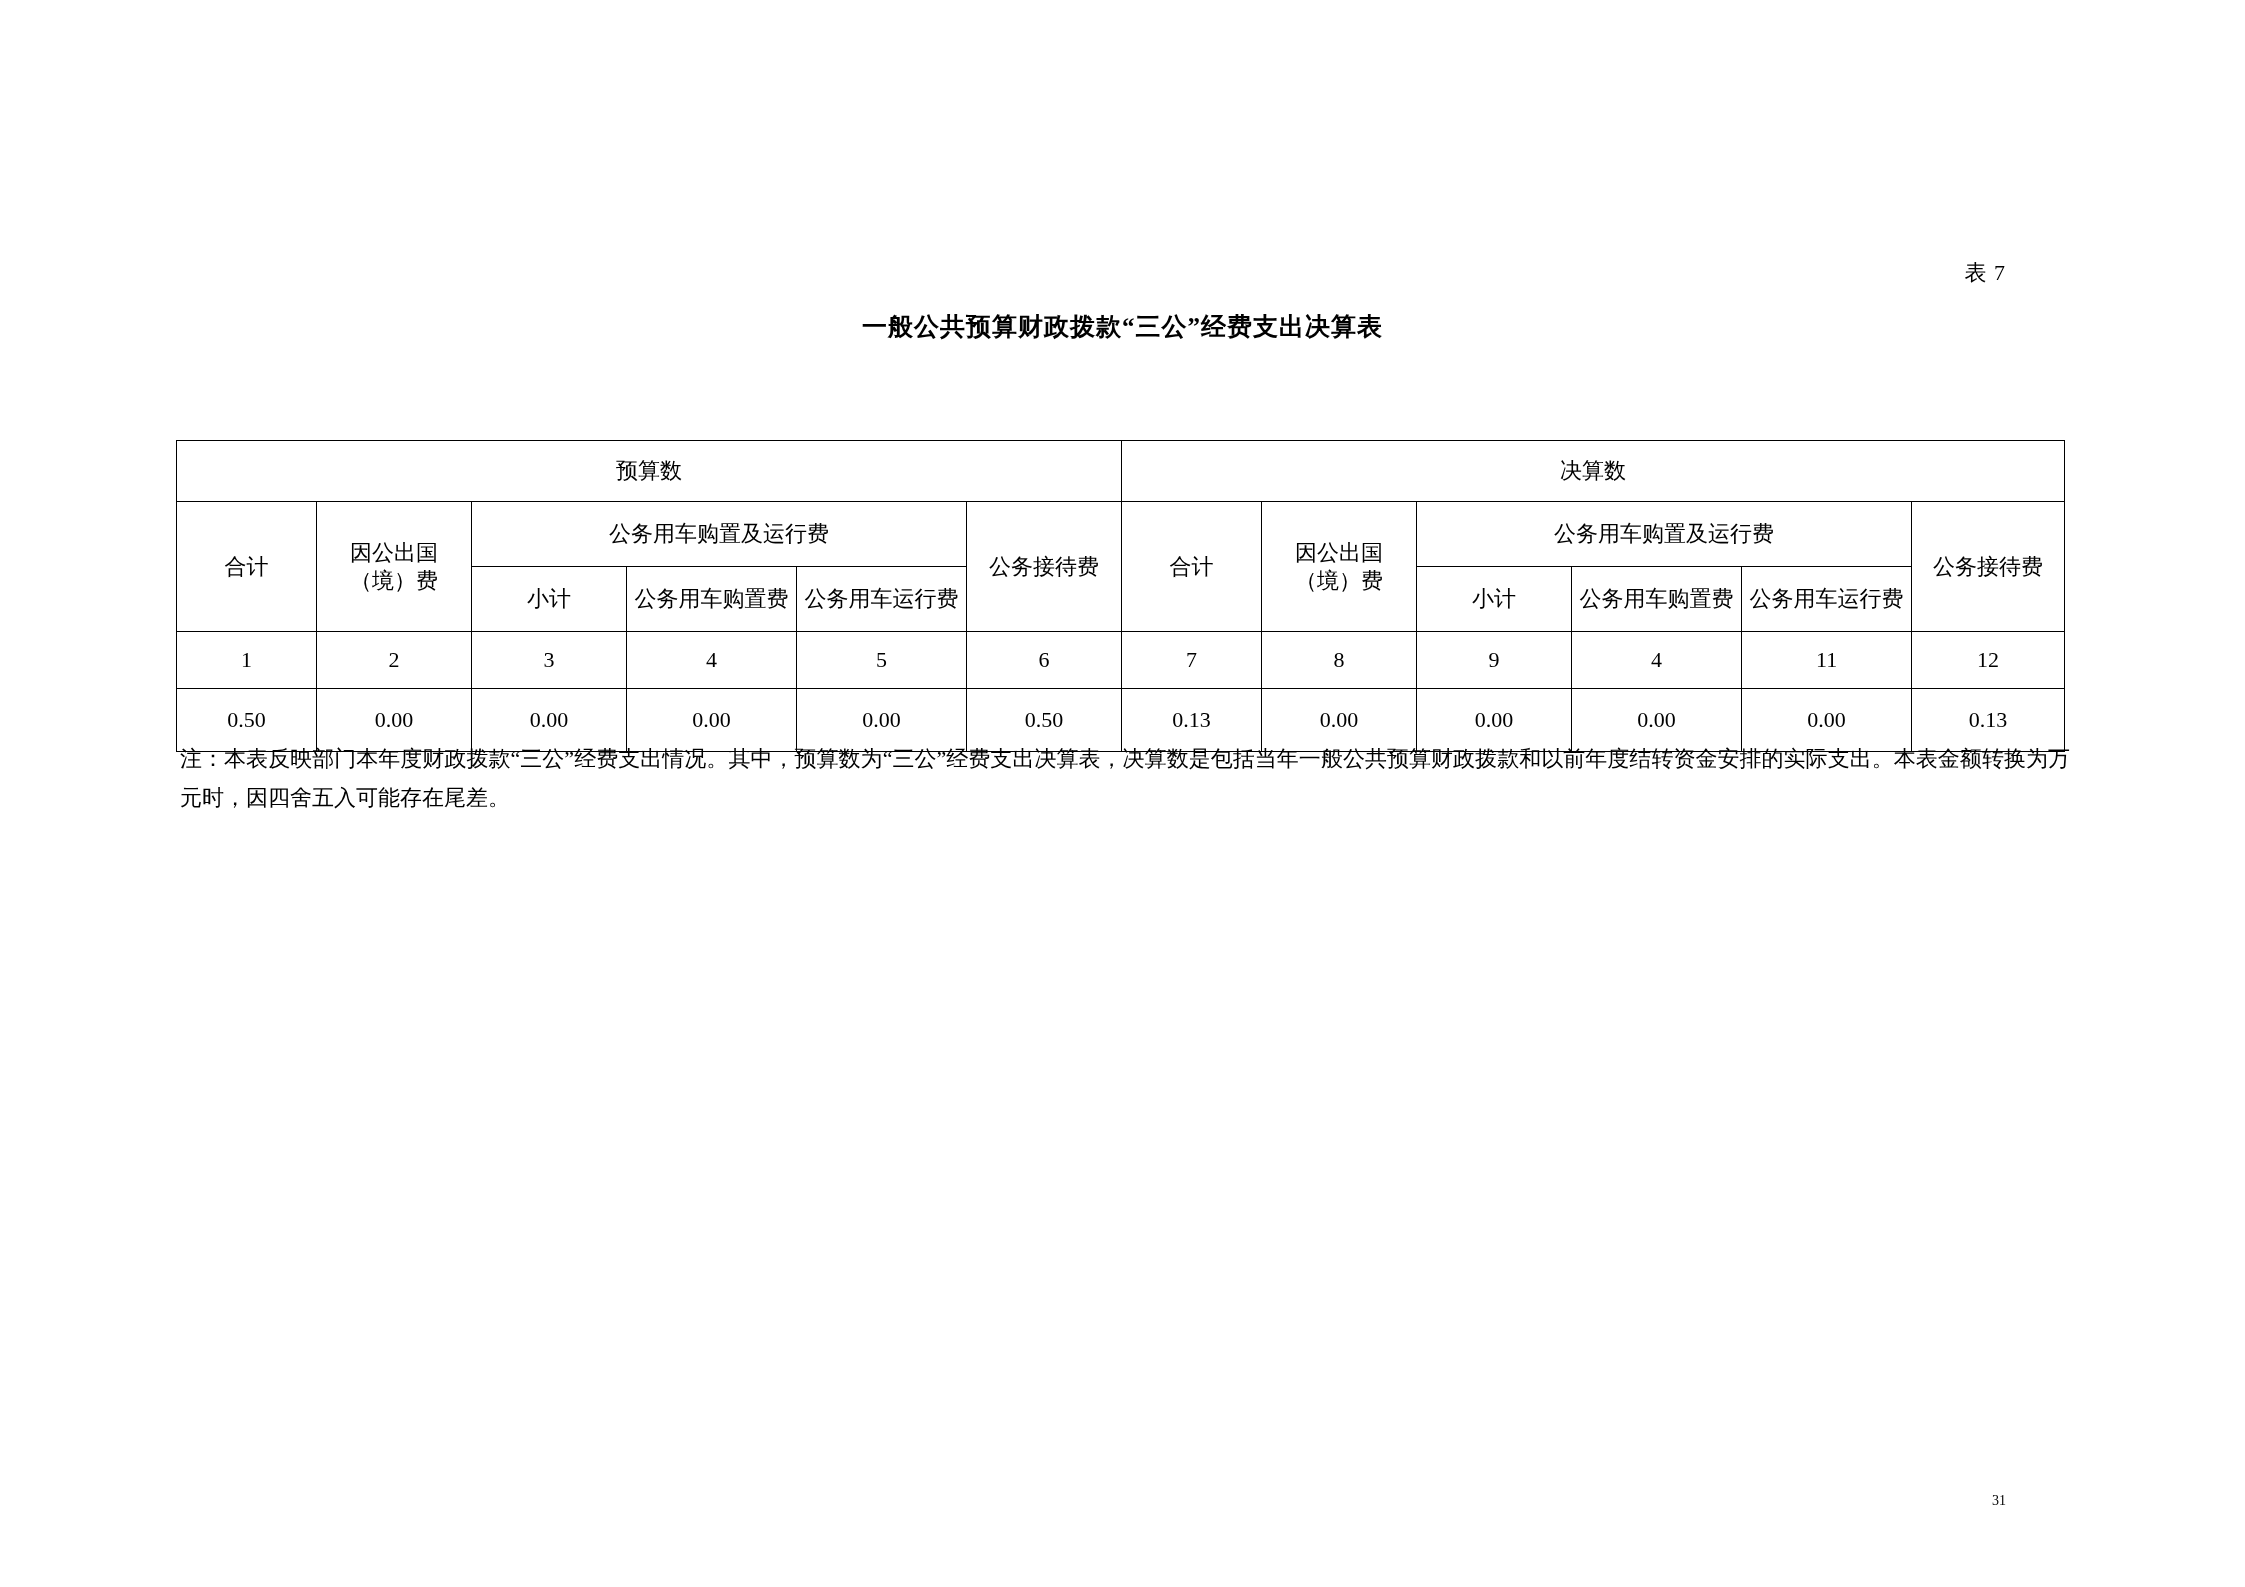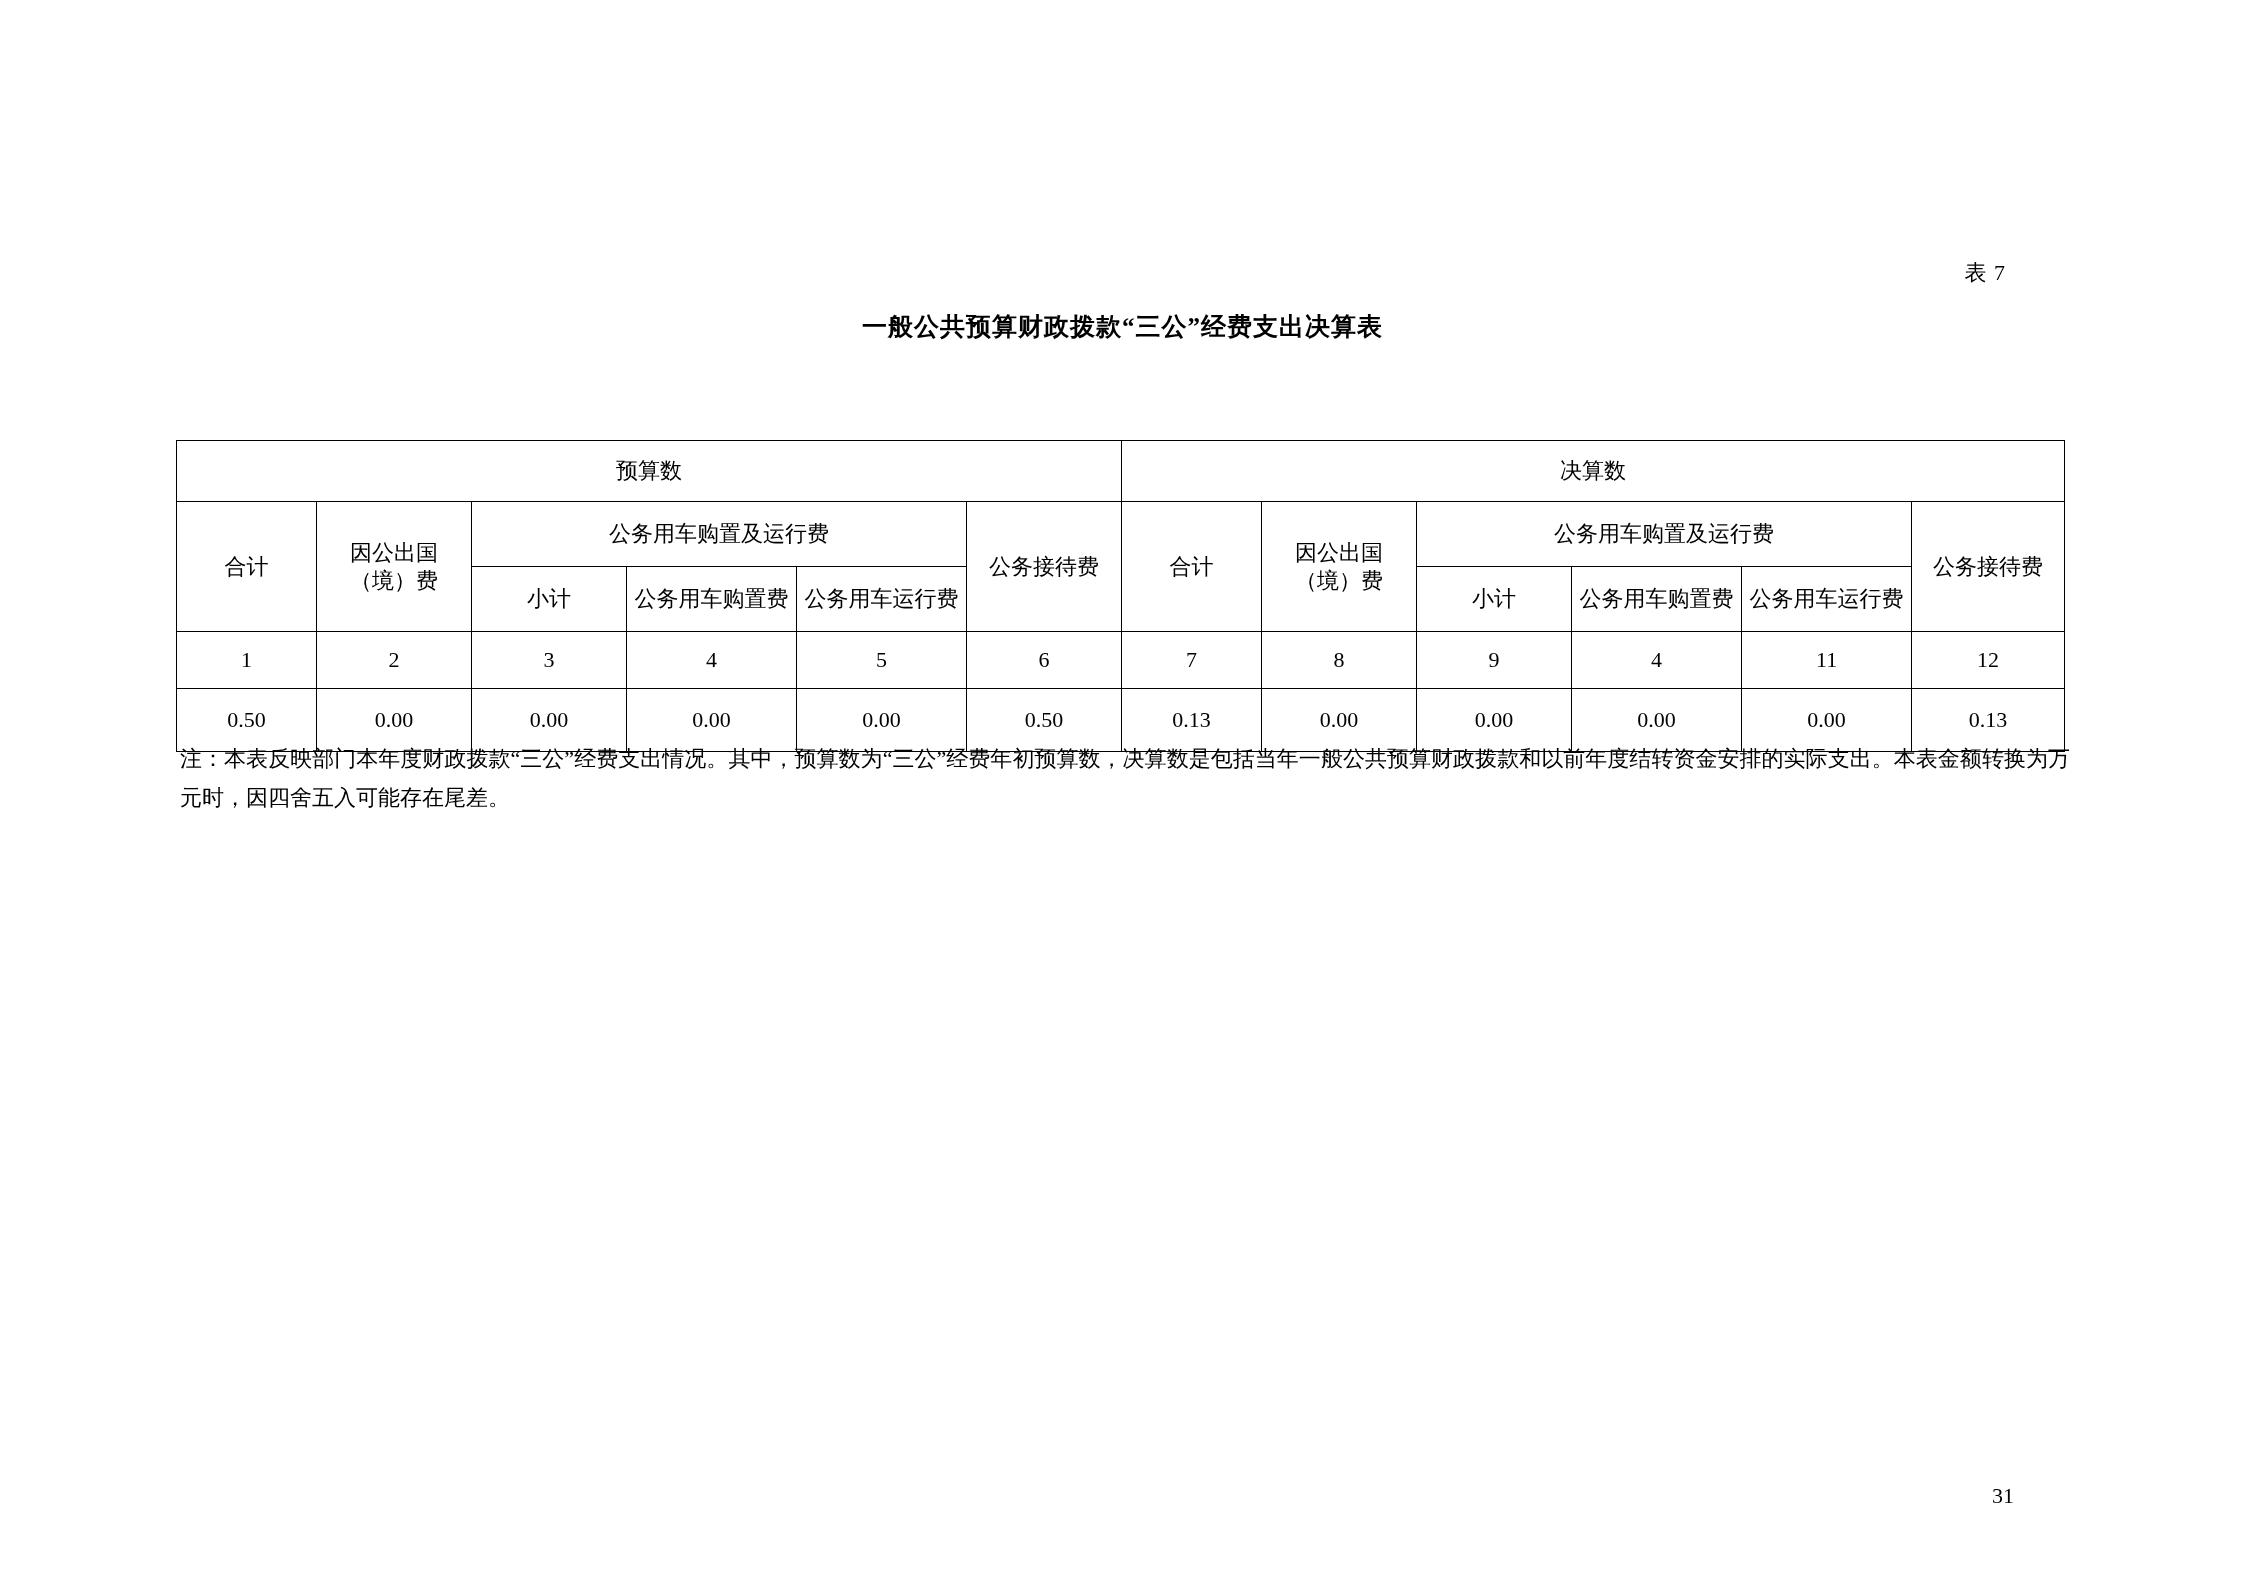--- a/index.html
+++ b/index.html
@@ -102,22 +102,22 @@
     line-height: 1.75;
     text-align: justify;
     text-indent: 0;
   }
   .note p {
     margin: 0;
   }
   .page-number {
     position: absolute;
     bottom: 78px;
-    right: 164px;
-    font-size: 22px;
+    right: 172px;
+    font-size: 14px;
   }
 </style>
 </head>
 <body>
 
 <div class="page">
 
   <div class="table-label">表 7</div>
 
   <div class="doc-title">一般公共预算财政拨款“三公”经费支出决算表</div>
@@ -186,18 +186,18 @@
         <td class="val-row">0.00</td>
         <td class="val-row">0.00</td>
         <td class="val-row">0.00</td>
         <td class="val-row">0.00</td>
         <td class="val-row">0.13</td>
       </tr>
     </tbody>
   </table>
 
   <div class="note">
-    <p>注：本表反映部门本年度财政拨款“三公”经费支出情况。其中，预算数为“三公”经费年初预算数，决算数是包括当年一般公共预算财政拨款和以前年度结转资金安排的实际支出。本表金额转换为万元时，因四舍五入可能存在尾差。</p>
+    <p>注：本表反映部门本年度财政拨款“三公”经费支出情况。其中，预算数为“三公”经费支出决算表，决算数是包括当年一般公共预算财政拨款和以前年度结转资金安排的实际支出。本表金额转换为万元时，因四舍五入可能存在尾差。</p>
   </div>
 
   <div class="page-number">31</div>
 
 </div>
 
 </body></html>

